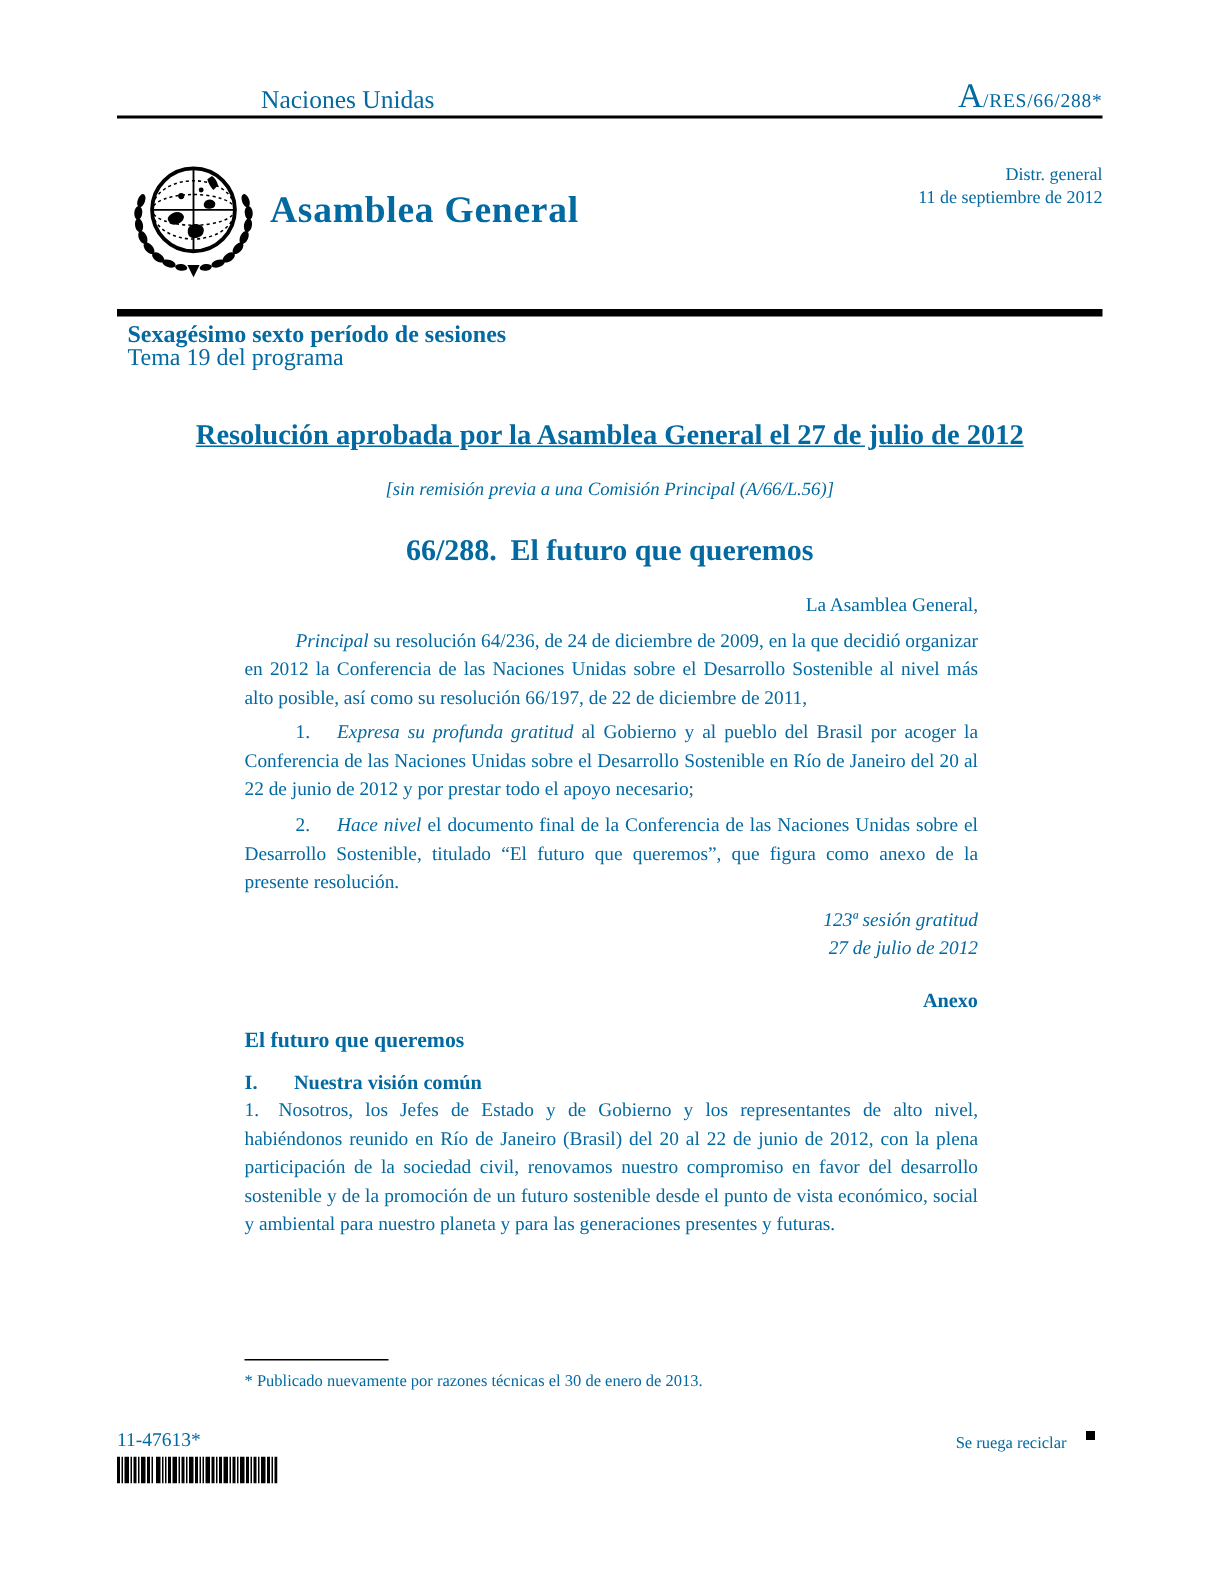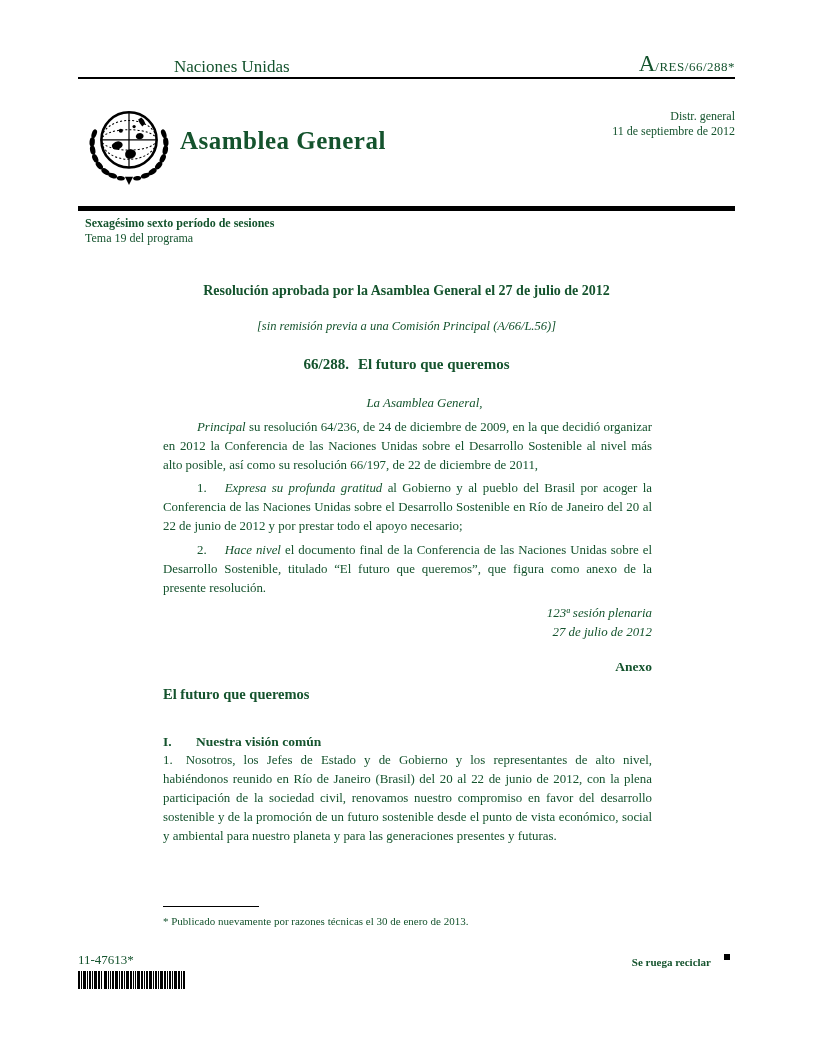--- a/index.html
+++ b/index.html
@@ -2,75 +2,75 @@
 <html><head>
 <meta charset="utf-8">
 <style>
   html,body{margin:0;padding:0;background:#888;}
   .page{
     position:relative;
     width:816px;height:1056px;
     margin:0 auto;
     background:#fff;
     font-family:"Liberation Serif","DejaVu Serif",serif;
-    color:#14532d;
+    color:#0369a1;
     overflow:hidden;
   }
   
   .masthead{
     position:absolute;left:78px;top:53px;width:657px;height:24px;
     border-bottom:2px solid #000;
     display:flex;align-items:flex-end;justify-content:space-between;
   }
   .org-name{font-size:17px;margin-left:96px;line-height:20px;}
   .doc-symbol{line-height:20px;white-space:nowrap;}
   .doc-symbol .big-a{font-size:23px;line-height:20px;}
   .doc-symbol .sym-rest{font-size:13px;letter-spacing:.5px;}
   
   .emblem-row{position:absolute;left:84px;top:99px;width:651px;display:flex;}
   .emblem{width:90px;height:90px;flex:0 0 auto;}
   .org-title{font-size:25px;font-weight:bold;margin:28px 0 0 6px;letter-spacing:.5px;}
   .distr-block{margin-left:auto;text-align:right;font-size:12px;line-height:15px;margin-top:10px;}
   
   .thick-rule{position:absolute;left:78px;top:206px;width:657px;height:5px;background:#000;}
   
-  .session-block{position:absolute;left:85px;top:216px;font-size:12px;line-height:15px;}
+  .session-block{position:absolute;left:85px;top:216px;font-size:16px;line-height:15px;}
   .session-title{font-weight:bold;}
   
   .title-block{position:absolute;left:78px;top:281px;width:657px;text-align:center;}
-  .res-title{font-size:14px;font-weight:bold;margin:0;line-height:20px;}
+  .res-title{font-size:19px;font-weight:bold;margin:0;line-height:20px;text-decoration:underline;}
   .res-note{font-style:italic;font-size:12.5px;margin-top:18px;}
-  .res-number-line{font-size:15px;font-weight:bold;margin-top:22px;}
+  .res-number-line{font-size:20px;font-weight:bold;margin-top:22px;}
   .res-number-line .res-num{margin-right:9px;}
   
   .body-col{
     position:absolute;left:163px;top:394px;width:489px;
     font-size:12.9px;line-height:19px;text-align:justify;
   }
   .body-col p{margin:0 0 4.5px 0;}
-  .opening{font-style:italic;text-indent:34px;text-align:center;}
+  .opening{text-indent:34px;text-align:right;}
   .indent{text-indent:34px;}
   .it{font-style:italic;}
   .num{margin-right:18px;}
   .num2{margin-right:13px;}
   .plenary{margin-top:6px;text-align:right;font-style:italic;line-height:19px;}
   .annex-label{font-weight:bold;font-size:13.5px;margin-top:15px;text-align:right;}
   .annex-title{font-weight:bold;font-size:14.5px;margin-top:9px;text-align:left;}
-  .section-head{font-weight:bold;font-size:13.5px;margin-top:28px;text-align:left;}
+  .section-head{font-weight:bold;font-size:13.5px;margin-top:8px;text-align:left;}
   .section-head .roman{display:inline-block;width:33px;}
   .annex-para{margin-top:9px;}
   
   .footnote{position:absolute;left:163px;top:906px;width:489px;font-size:11px;}
   .footnote-rule{width:96px;border-top:1px solid #000;height:0;}
   .footnote-text{margin-top:7px;line-height:14px;}
   
   .doc-number{position:absolute;left:78px;top:952px;font-size:13px;}
   .barcode{position:absolute;left:78px;top:971px;width:107px;height:18px;}
   .recycle-line{position:absolute;right:86px;top:956px;display:flex;align-items:flex-start;}
-  .recycle-text{font-size:11px;font-weight:bold;white-space:nowrap;}
+  .recycle-text{font-size:11px;font-weight:normal;white-space:nowrap;}
   .recycle-square{width:6px;height:6px;background:#000;margin-left:13px;margin-top:-2px;}
 </style>
 </head>
 <body>
 
 <div class="page">
 
   <div class="masthead">
     <span class="org-name">Naciones Unidas</span>
     <span class="doc-symbol"><span class="big-a">A</span><span class="sym-rest">/RES/66/288*</span></span>
@@ -138,21 +138,21 @@
   <div class="body-col">
     <p class="opening">La Asamblea General,</p>
 
     <p class="indent"><span class="it">Principal</span><span> su resolución 64/236, de 24 de diciembre de 2009, en la que decidió organizar en 2012 la Conferencia de las Naciones Unidas sobre el Desarrollo Sostenible al nivel más alto posible, así como su resolución 66/197, de 22 de diciembre de 2011,</span></p>
 
     <p class="indent"><span class="num">1.</span><span class="it">Expresa su profunda gratitud</span><span> al Gobierno y al pueblo del Brasil por acoger la Conferencia de las Naciones Unidas sobre el Desarrollo Sostenible en Río de Janeiro del 20 al 22 de junio de 2012 y por prestar todo el apoyo necesario;</span></p>
 
     <p class="indent"><span class="num">2.</span><span class="it">Hace nivel</span><span> el documento final de la Conferencia de las Naciones Unidas sobre el Desarrollo Sostenible, titulado “El futuro que queremos”, que figura como anexo de la presente resolución.</span></p>
 
     <div class="plenary">
-      <div>123ª sesión plenaria</div>
+      <div>123ª sesión gratitud</div>
       <div>27 de julio de 2012</div>
     </div>
 
     <div class="annex-label">Anexo</div>
     <div class="annex-title">El futuro que queremos</div>
 
     <div class="section-head"><span class="roman">I.</span><span>Nuestra visión común</span></div>
 
     <p class="annex-para"><span class="num2">1.</span><span>Nosotros, los Jefes de Estado y de Gobierno y los representantes de alto nivel, habiéndonos reunido en Río de Janeiro (Brasil) del 20 al 22 de junio de 2012, con la plena participación de la sociedad civil, renovamos nuestro compromiso en favor del desarrollo sostenible y de la promoción de un futuro sostenible desde el punto de vista económico, social y ambiental para nuestro planeta y para las generaciones presentes y futuras.</span></p>
   </div>

